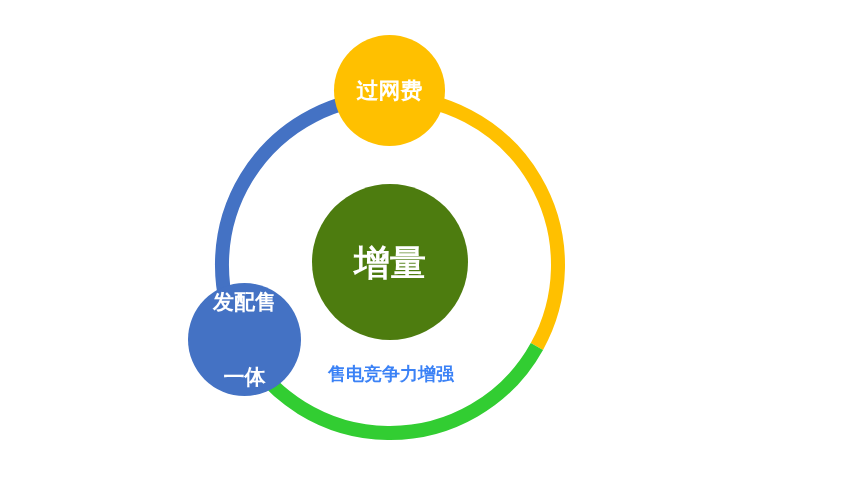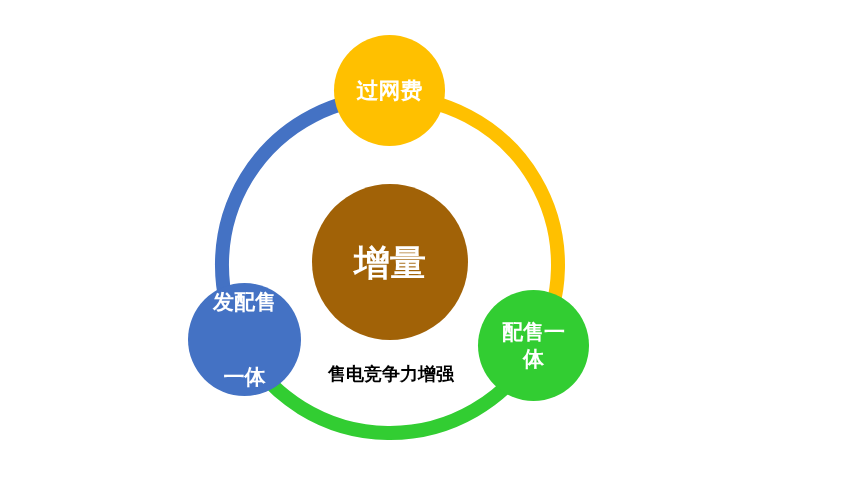--- a/index.html
+++ b/index.html
@@ -31,21 +31,21 @@
   }
   .node-top {
     left: 334px; top: 35px;
     width: 111px; height: 111px;
     background: #FFC000;
     font-size: 22px;
   }
   .node-center {
     left: 312px; top: 184px;
     width: 156px; height: 156px;
-    background: #a16207;
+    background: #4d7c0f;
     font-size: 36px;
     gap: 40px;
   }
   .node-left {
     left: 188px; top: 283px;
     width: 113px; height: 113px;
     background: #4472C4;
     font-size: 21px;
     gap: 48px;
   }
@@ -53,21 +53,21 @@
     left: 478px; top: 290px;
     width: 111px; height: 111px;
     background: #32CD32;
     font-size: 21px;
   }
   .caption {
     position: absolute;
     left: 291px; top: 362px;
     width: 200px;
     text-align: center;
-    color: #000000;
+    color: #3b82f6;
     font-weight: bold;
     font-size: 18px;
   }
 </style>
 </head>
 <body>
 
 <div class="stage">
 
   <svg class="ring-svg" viewBox="0 0 844 477" aria-hidden="true">
@@ -85,20 +85,16 @@
 
   <div class="node node-center">
     <span>增量</span>
   </div>
 
   <div class="node node-left">
     <span>发配售</span>
     <span>一体</span>
   </div>
 
-  <div class="node node-right">
-    <span>配售一</span>
-    <span>体</span>
-  </div>
 
   <div class="caption">售电竞争力增强</div>
 
 </div>
 
 </body></html>

